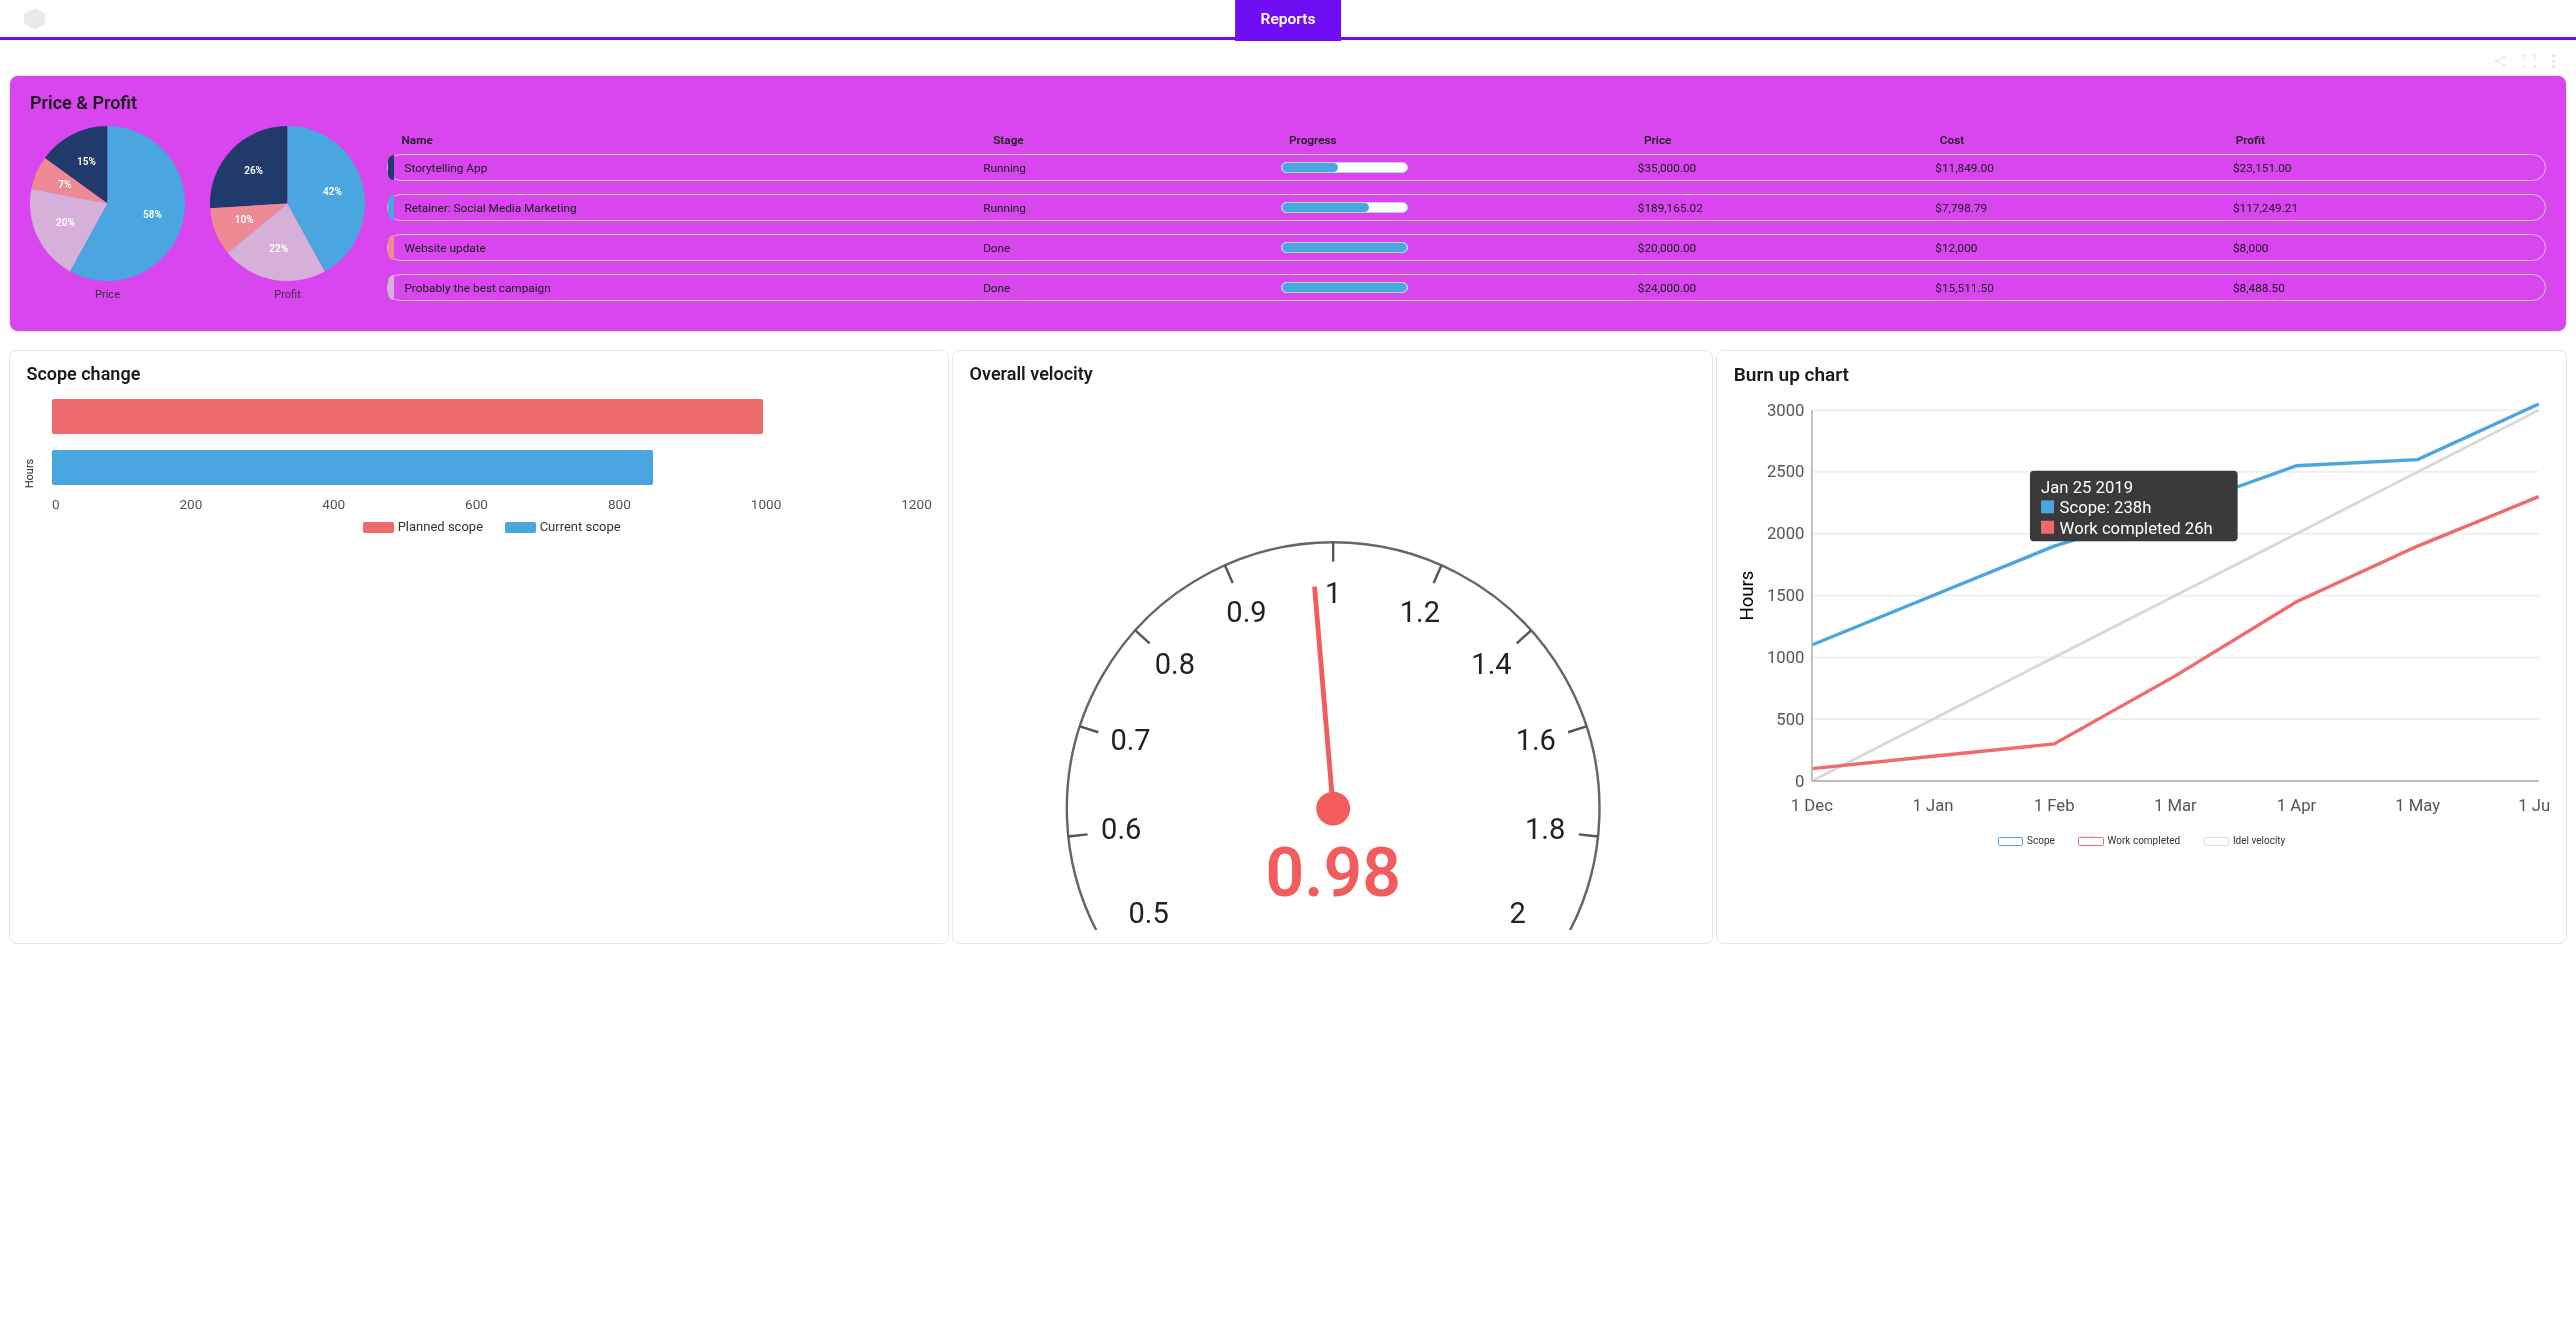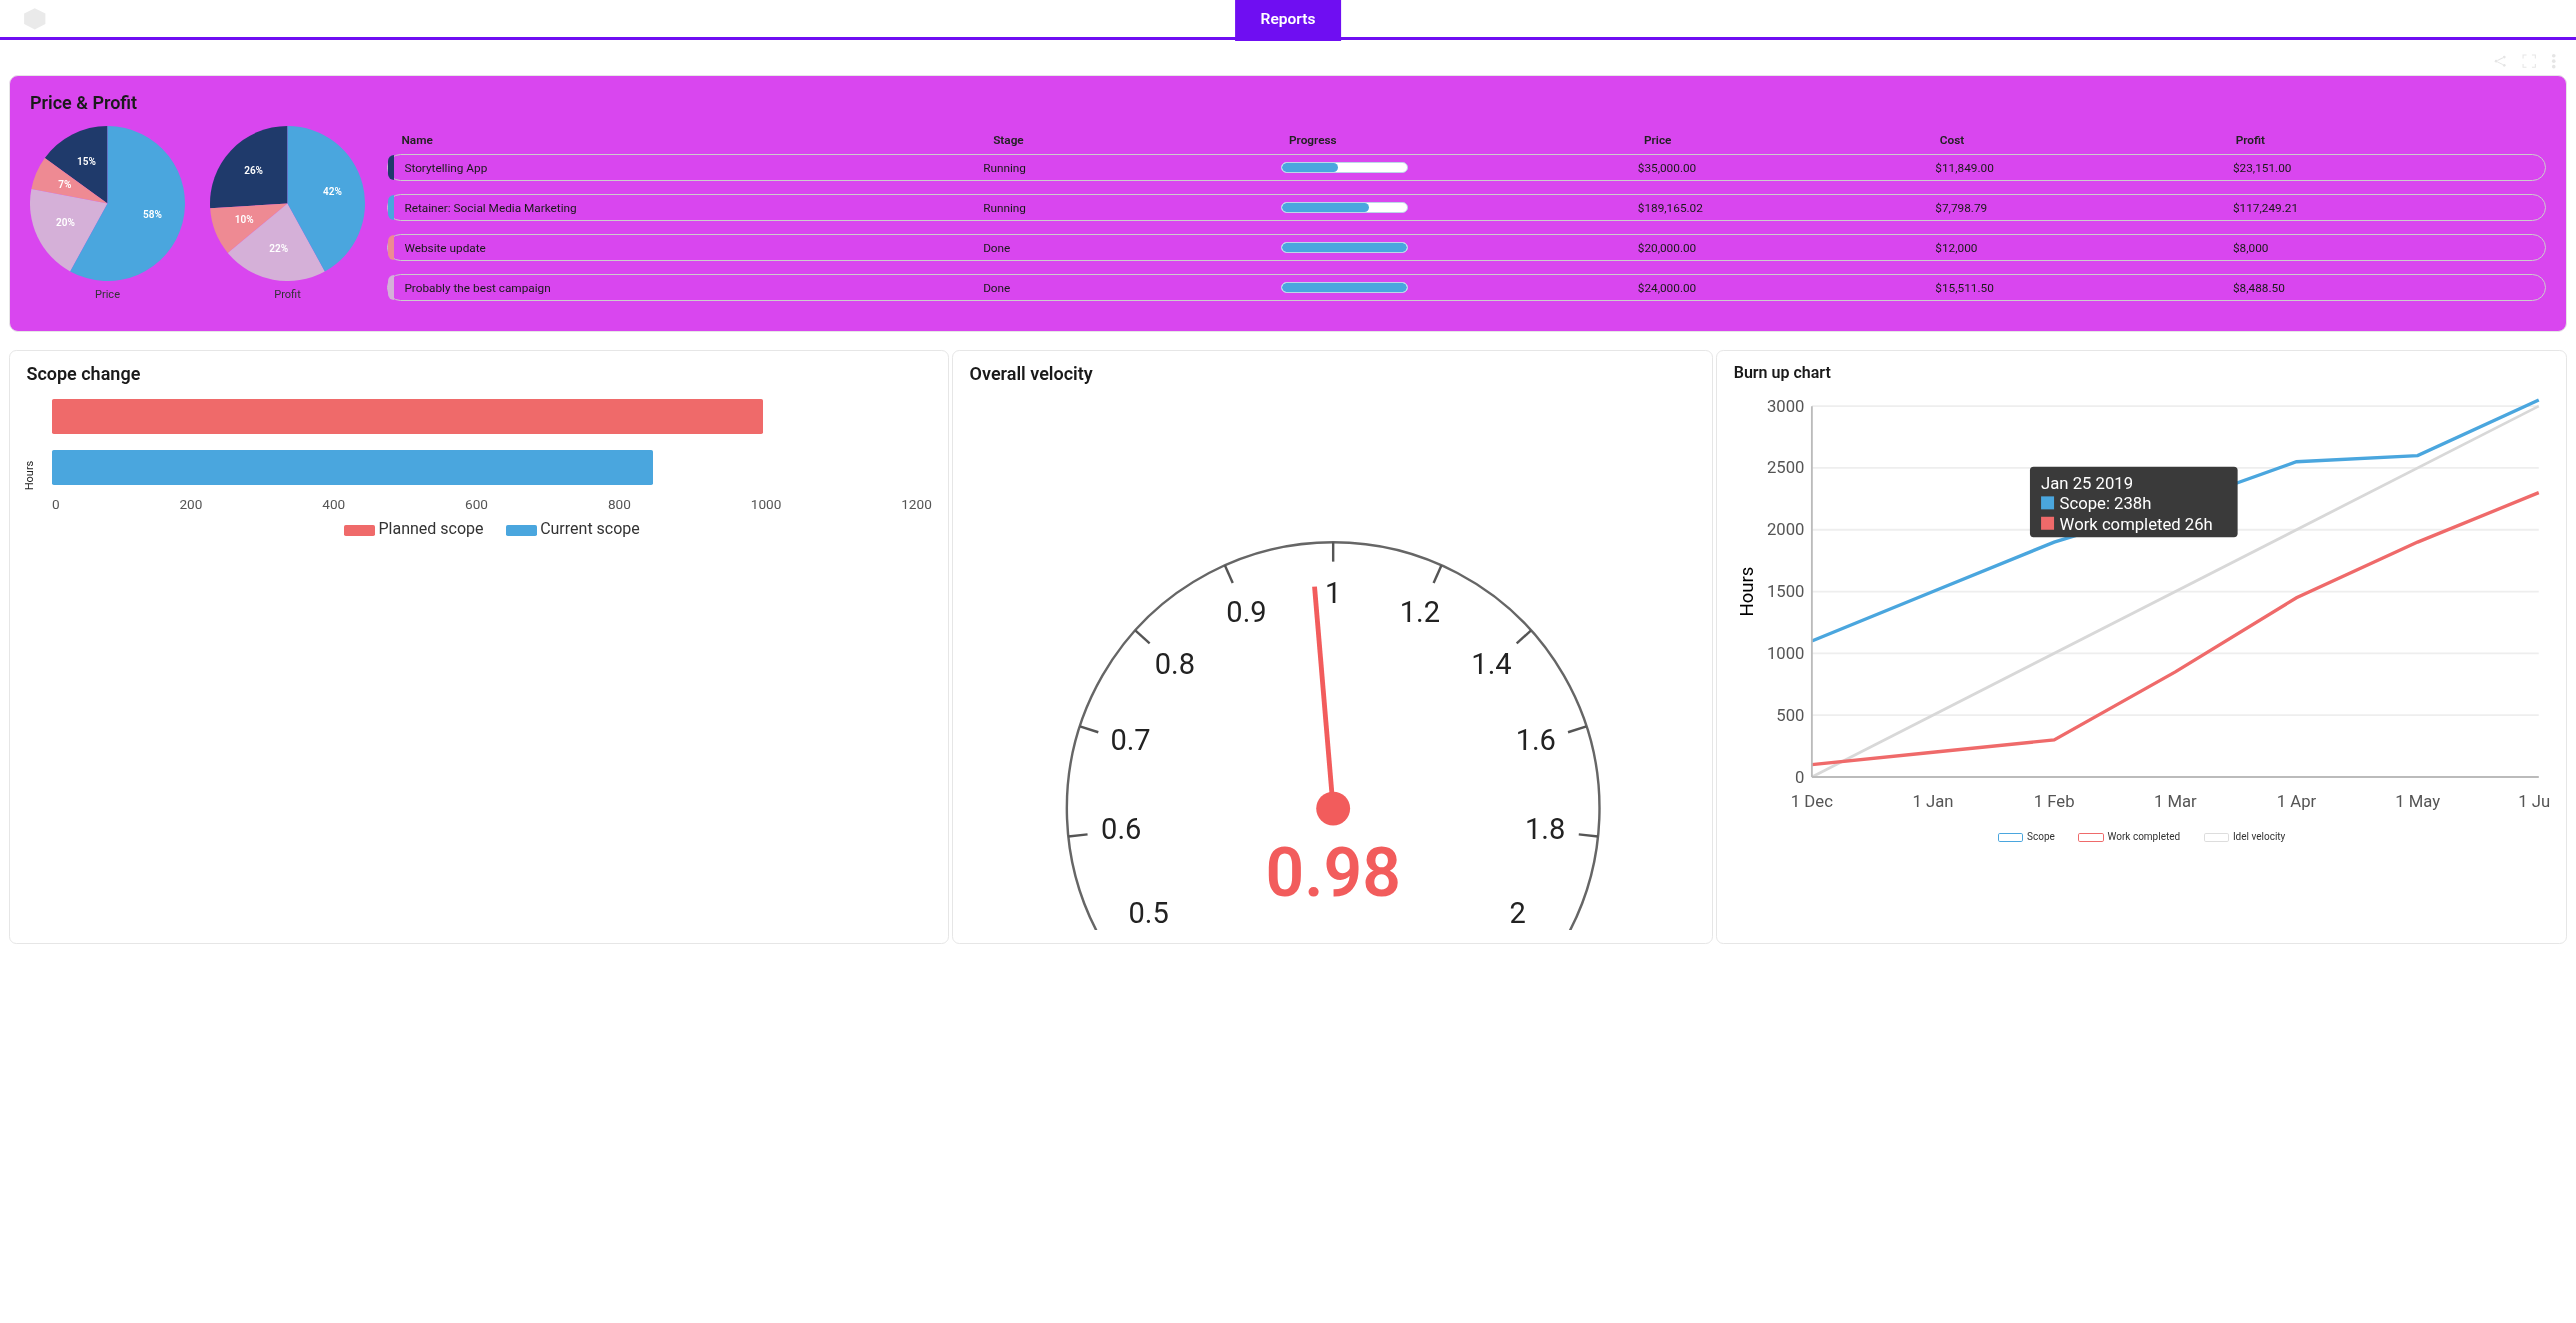--- a/index.html
+++ b/index.html
@@ -49,21 +49,21 @@
   .progress-shell { width:127px; height:11px; border:0.9px solid #bcd6e8; border-radius:7.3px; overflow:hidden; background:#fff; }
   .progress-fill { height:100%; background:#4aa6de; border-radius:7.3px; }
   .tbl-row > div:first-of-type { padding-left:16.4px; }
   .bottom { display:grid; grid-template-columns: 1.05fr .85fr .95fr; gap:3px; margin:18px 9px; }
   .panel { border:0.9px solid #e6e6e6; border-radius:7.3px; padding:12.7px 16.4px 9px; }
   .scope-axis-y { font-size:11px; transform:rotate(-90deg); position:absolute; left:-11px; top:50%; color:#222; }
   .scope-wrap { position:relative; padding-left:25.5px; }
   .bars { display:flex; flex-direction:column; gap:16.4px; margin:14.5px 0 7.3px; }
   .bar { height:35px; border-radius:1.8px; }
   .scope-x { display:flex; justify-content:space-between; font-size:13.6px; color:#555; padding:3.6px 0 7.3px; }
-  .scope-legend { display:flex; justify-content:center; gap:22px; font-size:16px; color:#333; }
+  .scope-legend { display:flex; justify-content:center; gap:22px; font-size:13px; color:#333; }
   .swatch { display:inline-block; width:31px; height:11px; vertical-align:middle; margin-right:3.6px; border-radius:1.8px; }
   .gauge-val { font-size:28px; fill:#f25c5c; text-anchor:middle; font-weight:600; }
   .gauge-tick { font-size:12px; fill:#222; }
   .burn-legend { display:flex; justify-content:center; gap:23.6px; font-size:10px; color:#333; margin-top:5.5px; }
   .burn-legend .swatch { width:25.5px; height:9px; border:0.9px solid; background:#fff; }
   .burn-y { font-size:9px; fill:#555; }
   .burn-x { font-size:9px; fill:#555; text-anchor:middle; }
   .burn-axis-label { font-size:10px; }
   .tooltip-box { fill:#3a3a3a; }
   .tooltip-text { fill:#fff; font-size:9px; }
@@ -246,21 +246,21 @@
         <text class="gauge-tick" x="237.51792679240805" y="179.19850476755352" text-anchor="middle" dominant-baseline="middle">1.8</text>
         <line x1="245.26279441628827" y1="225" x2="238.33459118601274" y2="221" stroke="#555" stroke-width="1"></line>
         <text class="gauge-tick" x="226.2102355330306" y="214" text-anchor="middle" dominant-baseline="middle">2</text>
         <line x1="150" y1="170" x2="142.30163841342699" y2="78.3226569490456" stroke="#f25c5c" stroke-width="2"></line>
         <circle cx="150" cy="170" r="7" fill="#f25c5c"></circle>
         <text class="gauge-val" x="150" y="206">0.98</text>
       </svg>
   </div>
 
   <div class="panel">
-    <div class="card-title" style="font-size:16px;">Burn up chart</div>
+    <div class="card-title" style="font-size:19px;">Burn up chart</div>
     <svg id="burn" viewBox="0 0 440 230" width="100%">
         <line x1="42" y1="206" x2="434" y2="206" stroke="#eee" stroke-width="1"></line>
         <text class="burn-y" x="38" y="209" text-anchor="end">0</text>
         <line x1="42" y1="172.66666666666669" x2="434" y2="172.66666666666669" stroke="#eee" stroke-width="1"></line>
         <text class="burn-y" x="38" y="175.66666666666669" text-anchor="end">500</text>
         <line x1="42" y1="139.33333333333334" x2="434" y2="139.33333333333334" stroke="#eee" stroke-width="1"></line>
         <text class="burn-y" x="38" y="142.33333333333334" text-anchor="end">1000</text>
         <line x1="42" y1="106" x2="434" y2="106" stroke="#eee" stroke-width="1"></line>
         <text class="burn-y" x="38" y="109" text-anchor="end">1500</text>
         <line x1="42" y1="72.66666666666667" x2="434" y2="72.66666666666667" stroke="#eee" stroke-width="1"></line>

